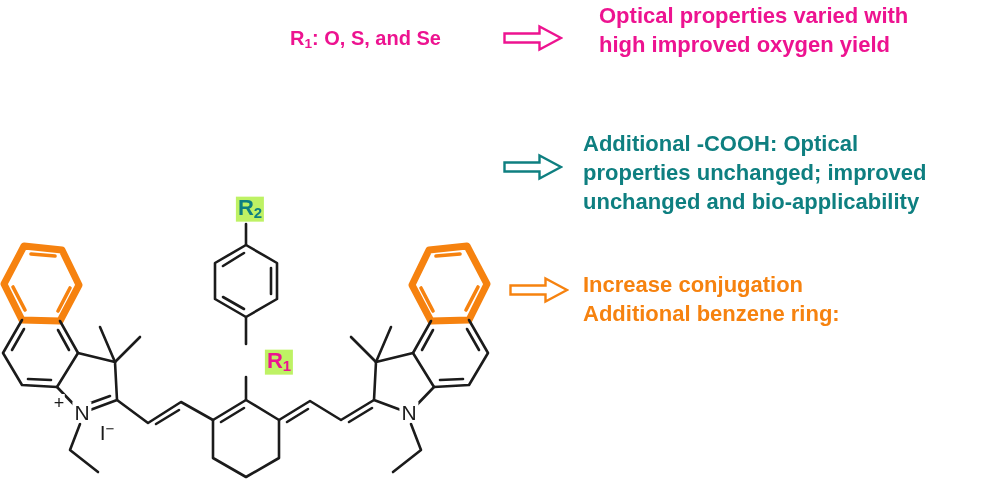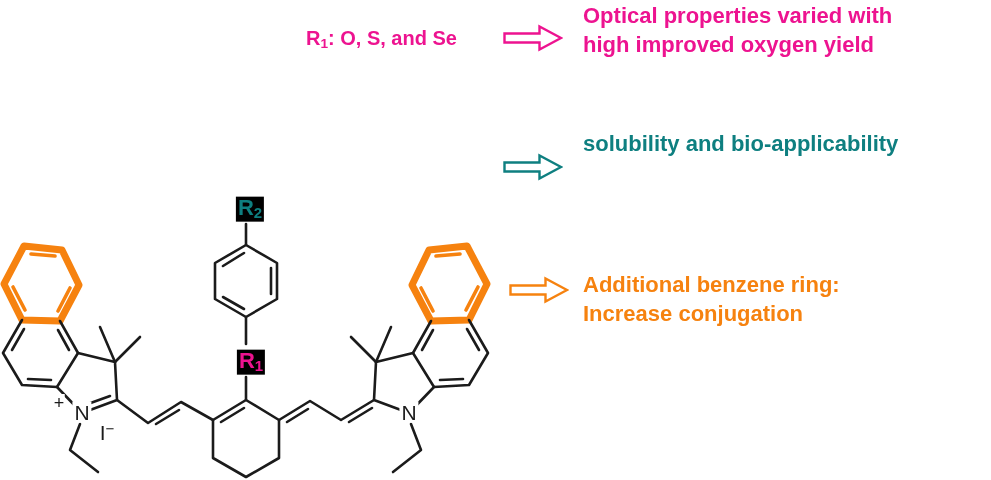--- a/index.html
+++ b/index.html
@@ -12,22 +12,22 @@
   .o-ring{stroke:var(--color-orange,#f6820f);stroke-width:7;fill:none;stroke-linecap:round;stroke-linejoin:round;}
   .o-inner{stroke:var(--color-orange,#f6820f);stroke-width:3.6;stroke-linecap:round;}
 
   
   .atom{position:absolute;transform:translate(-50%,-50%);background:#ffffff;color:#1b1b1b;
         font-size:21px;line-height:1;padding:0 2px;white-space:nowrap;}
   .charge{position:absolute;transform:translate(-50%,-50%);color:#1b1b1b;font-size:18px;line-height:1;background:#ffffff;}
   .sup{font-size:0.72em;vertical-align:0.45em;}
   .sub{font-size:0.68em;vertical-align:-0.25em;}
   .r-label{position:absolute;transform:translate(-50%,-50%);font-weight:bold;font-size:22px;line-height:1;
-           background:#000000;padding:0 2px;white-space:nowrap;}
-  .r1{color:var(--color-pink,#ed1390);}
+           background:#bef264;padding:0 2px;white-space:nowrap;}
+  .r1{color:var(--color-pink,#ed1390);margin-left:28px;}
   .r2{color:var(--color-teal,#0e7f80);}
 
   
   .ann-label{position:absolute;font-weight:bold;font-size:20px;line-height:1.1;white-space:nowrap;}
   .ann-text{position:absolute;font-weight:bold;font-size:22px;line-height:29px;white-space:nowrap;}
   .pink{color:var(--color-pink,#ed1390);}
   .teal{color:var(--color-teal,#0e7f80);}
   .orange{color:var(--color-orange,#f6820f);}
   .arrow-svg{position:absolute;}
   .arrow-shape{fill:#ffffff;stroke-width:2.4;stroke-linejoin:miter;}
@@ -110,37 +110,39 @@
   </svg>
 
   <span class="atom" style="left:82px;top:412px;">N</span>
   <span class="charge" style="left:59px;top:403px;">+</span>
   <span class="atom" style="left:107px;top:432px;"><span>I</span><sup class="sup">−</sup></span>
   <span class="atom" style="left:409px;top:412px;">N</span>
 
   <span class="r-label r1" style="left:251px;top:362px;"><span>R</span><sub class="sub">1</sub></span>
   <span class="r-label r2" style="left:250px;top:209px;"><span>R</span><sub class="sub">2</sub></span>
 
-  <div class="ann-label pink" style="left:306px;top:27px;"><span>R</span><sub class="sub">1</sub><span>: O, S, and Se</span></div>
+  <div class="ann-label pink" style="left:290px;top:27px;"><span>R</span><sub class="sub">1</sub><span>: O, S, and Se</span></div>
   <svg class="arrow-svg" style="left:503px;top:24px;" width="60" height="28" viewBox="0 0 60 28">
     <path class="arrow-shape arrow-pink" d="M1.5,9.5 H36.5 V2.5 L58,14 L36.5,25.5 V18.5 H1.5 Z"></path>
   </svg>
-  <div class="ann-text pink" style="left:583px;top:1px;">
+  <div class="ann-text pink" style="left:599px;top:1px;">
     <div>Optical properties varied with</div>
     <div>high improved oxygen yield</div>
   </div>
 
   <svg class="arrow-svg" style="left:503px;top:153px;" width="60" height="28" viewBox="0 0 60 28">
     <path class="arrow-shape arrow-teal" d="M1.5,9.5 H36.5 V2.5 L58,14 L36.5,25.5 V18.5 H1.5 Z"></path>
   </svg>
   <div class="ann-text teal" style="left:583px;top:129px;">
-    <div>solubility and bio-applicability</div>
+    <div>Additional -COOH: Optical</div>
+    <div>properties unchanged; improved</div>
+    <div>unchanged and bio-applicability</div>
   </div>
 
   <svg class="arrow-svg" style="left:509px;top:276px;" width="60" height="28" viewBox="0 0 60 28">
     <path class="arrow-shape arrow-orange" d="M1.5,9.5 H36.5 V2.5 L58,14 L36.5,25.5 V18.5 H1.5 Z"></path>
   </svg>
   <div class="ann-text orange" style="left:583px;top:270px;">
+    <div>Increase conjugation</div>
     <div>Additional benzene ring:</div>
-    <div>Increase conjugation</div>
   </div>
 
 </div>
 
 </body></html>

